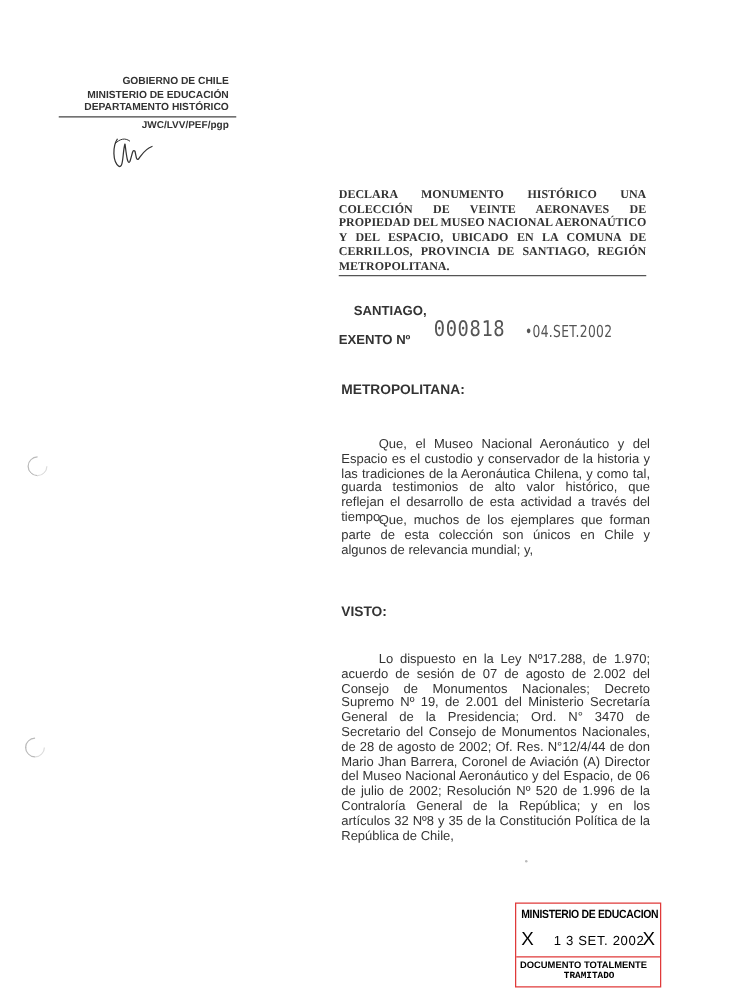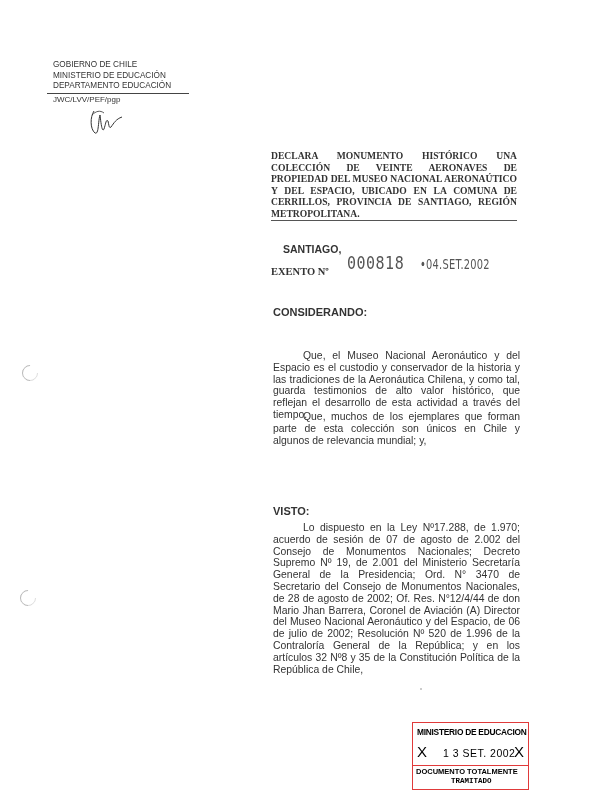--- a/index.html
+++ b/index.html
@@ -1,22 +1,22 @@
 <!DOCTYPE html>
 <html><head>
   <meta charset="utf-8">
   <style>
     html, body { margin: 0; padding: 0; }
     body {
       width: 600px; height: 800px; background: #ffffff; position: relative; overflow: hidden;
       font-family: "Liberation Sans", sans-serif; color: #2a2a2a;
     }
     .header-block {
-      position: absolute; left: 53px; top: 60px; width: 130px; text-align: left;
-      font-weight: normal; font-size: 8.2px; line-height: 10.5px; color: #333;
+      position: absolute; left: 53px; top: 60px; width: 130px; text-align: right;
+      font-weight: bold; font-size: 8.2px; line-height: 10.5px; color: #333;
     }
     .header-block .rule { border-top: 1px solid #444; margin: 1px -6px 1px -6px; }
     .header-block .ref { font-size: 8px; }
     .signature {
       position: absolute; left: 86px; top: 107px; width: 40px; height: 30px;
     }
     .title-block {
       position: absolute; left: 271px; top: 150px; width: 246px;
       font-weight: bold; font-size: 9.6px; line-height: 11.5px; text-align: justify;
       text-align-last: left; color: #333; font-family: Liberation Serif, serif;
@@ -52,43 +52,43 @@
     .rcv-stamp .b2 { position: absolute; left: 38px; top: 54px; font-size: 7.5px; font-weight: bold; white-space: nowrap; font-family: Liberation Mono, monospace; }
     .rcv-stamp .rule { position: absolute; left: 0; right: 0; top: 42px; border-top: 1px solid #e03a3a; }
     .speck { position: absolute; width: 2px; height: 2px; background: #bbb; border-radius: 50%; }
   </style>
 </head>
 <body>
 
 <div class="header-block">
   <div>GOBIERNO DE CHILE</div>
   <div>MINISTERIO DE EDUCACIÓN</div>
-  <div>DEPARTAMENTO EDUCACIÓN</div>
+  <div>DEPARTAMENTO HISTÓRICO</div>
   <div class="rule"></div>
   <div class="ref">JWC/LVV/PEF/pgp</div>
 </div>
 
 <svg class="signature" viewBox="0 0 40 30">
   <path d="M8 4 C4 10, 4 22, 9 26 C13 28, 12 14, 14 8 C15 16, 16 26, 18 22 C20 16, 20 12, 22 14 C23 18, 23 22, 25 20 C28 16, 30 12, 36 10" fill="none" stroke="#333" stroke-width="1"></path>
   <path d="M6 8 C10 4, 14 3, 18 6" fill="none" stroke="#333" stroke-width="0.8"></path>
 </svg>
 
 <div class="title-block">DECLARA MONUMENTO HISTÓRICO UNA COLECCIÓN DE VEINTE AERONAVES DE PROPIEDAD DEL MUSEO NACIONAL AERONAÚTICO Y DEL ESPACIO, UBICADO EN LA COMUNA DE CERRILLOS, PROVINCIA DE SANTIAGO, REGIÓN METROPOLITANA.</div>
 <div class="title-rule"></div>
 
 <div class="label" style="left:271px; top:243px;padding-left:12px;">SANTIAGO,</div>
-<div class="label" style="left:271px; top:266px;font-family:Liberation Serif, serif;">EXENTO Nº</div>
+<div class="label" style="left:271px; top:266px;">EXENTO Nº</div>
 <div class="stamp-number">000818</div>
 <div class="stamp-date">•04.SET.2002</div>
 
-<div class="section-heading" style="top:306px;">CONSIDERANDO:</div>
+<div class="section-heading" style="top:306px;">METROPOLITANA:</div>
 <div class="para" style="top:335px;">Que, el Museo Nacional Aeronáutico y del Espacio es el custodio y conservador de la historia y las tradiciones de la Aeronáutica Chilena, y como tal, guarda testimonios de alto valor histórico, que reflejan el desarrollo de esta actividad a través del tiempo.</div>
 <div class="para" style="top:396px;">Que, muchos de los ejemplares que forman parte de esta colección son únicos en Chile y algunos de relevancia mundial; y,</div>
 
-<div class="section-heading" style="top:484px;margin-top:21px;">VISTO:</div>
+<div class="section-heading" style="top:484px;">VISTO:</div>
 <div class="para" style="top:507px;">Lo dispuesto en la Ley Nº17.288, de 1.970; acuerdo de sesión de 07 de agosto de 2.002 del Consejo de Monumentos Nacionales; Decreto Supremo Nº 19, de 2.001 del Ministerio Secretaría General de la Presidencia; Ord. N° 3470 de Secretario del Consejo de Monumentos Nacionales, de 28 de agosto de 2002; Of. Res. N°12/4/44 de don Mario Jhan Barrera, Coronel de Aviación (A) Director del Museo Nacional Aeronáutico y del Espacio, de 06 de julio de 2002; Resolución Nº 520 de 1.996 de la Contraloría General de la República; y en los artículos 32 Nº8 y 35 de la Constitución Política de la República de Chile,</div>
 
 <div class="punch" style="left:22px; top:365px; transform:rotate(45deg);"></div>
 <div class="punch" style="left:20px; top:590px; transform:rotate(45deg);"></div>
 <div class="speck" style="left:420px; top:688px;"></div>
 
 <div class="rcv-stamp">
   <div class="top">MINISTERIO DE EDUCACION</div>
   <div class="x" style="left:4px;">X</div>
   <div class="date">1 3 SET. 2002</div>

